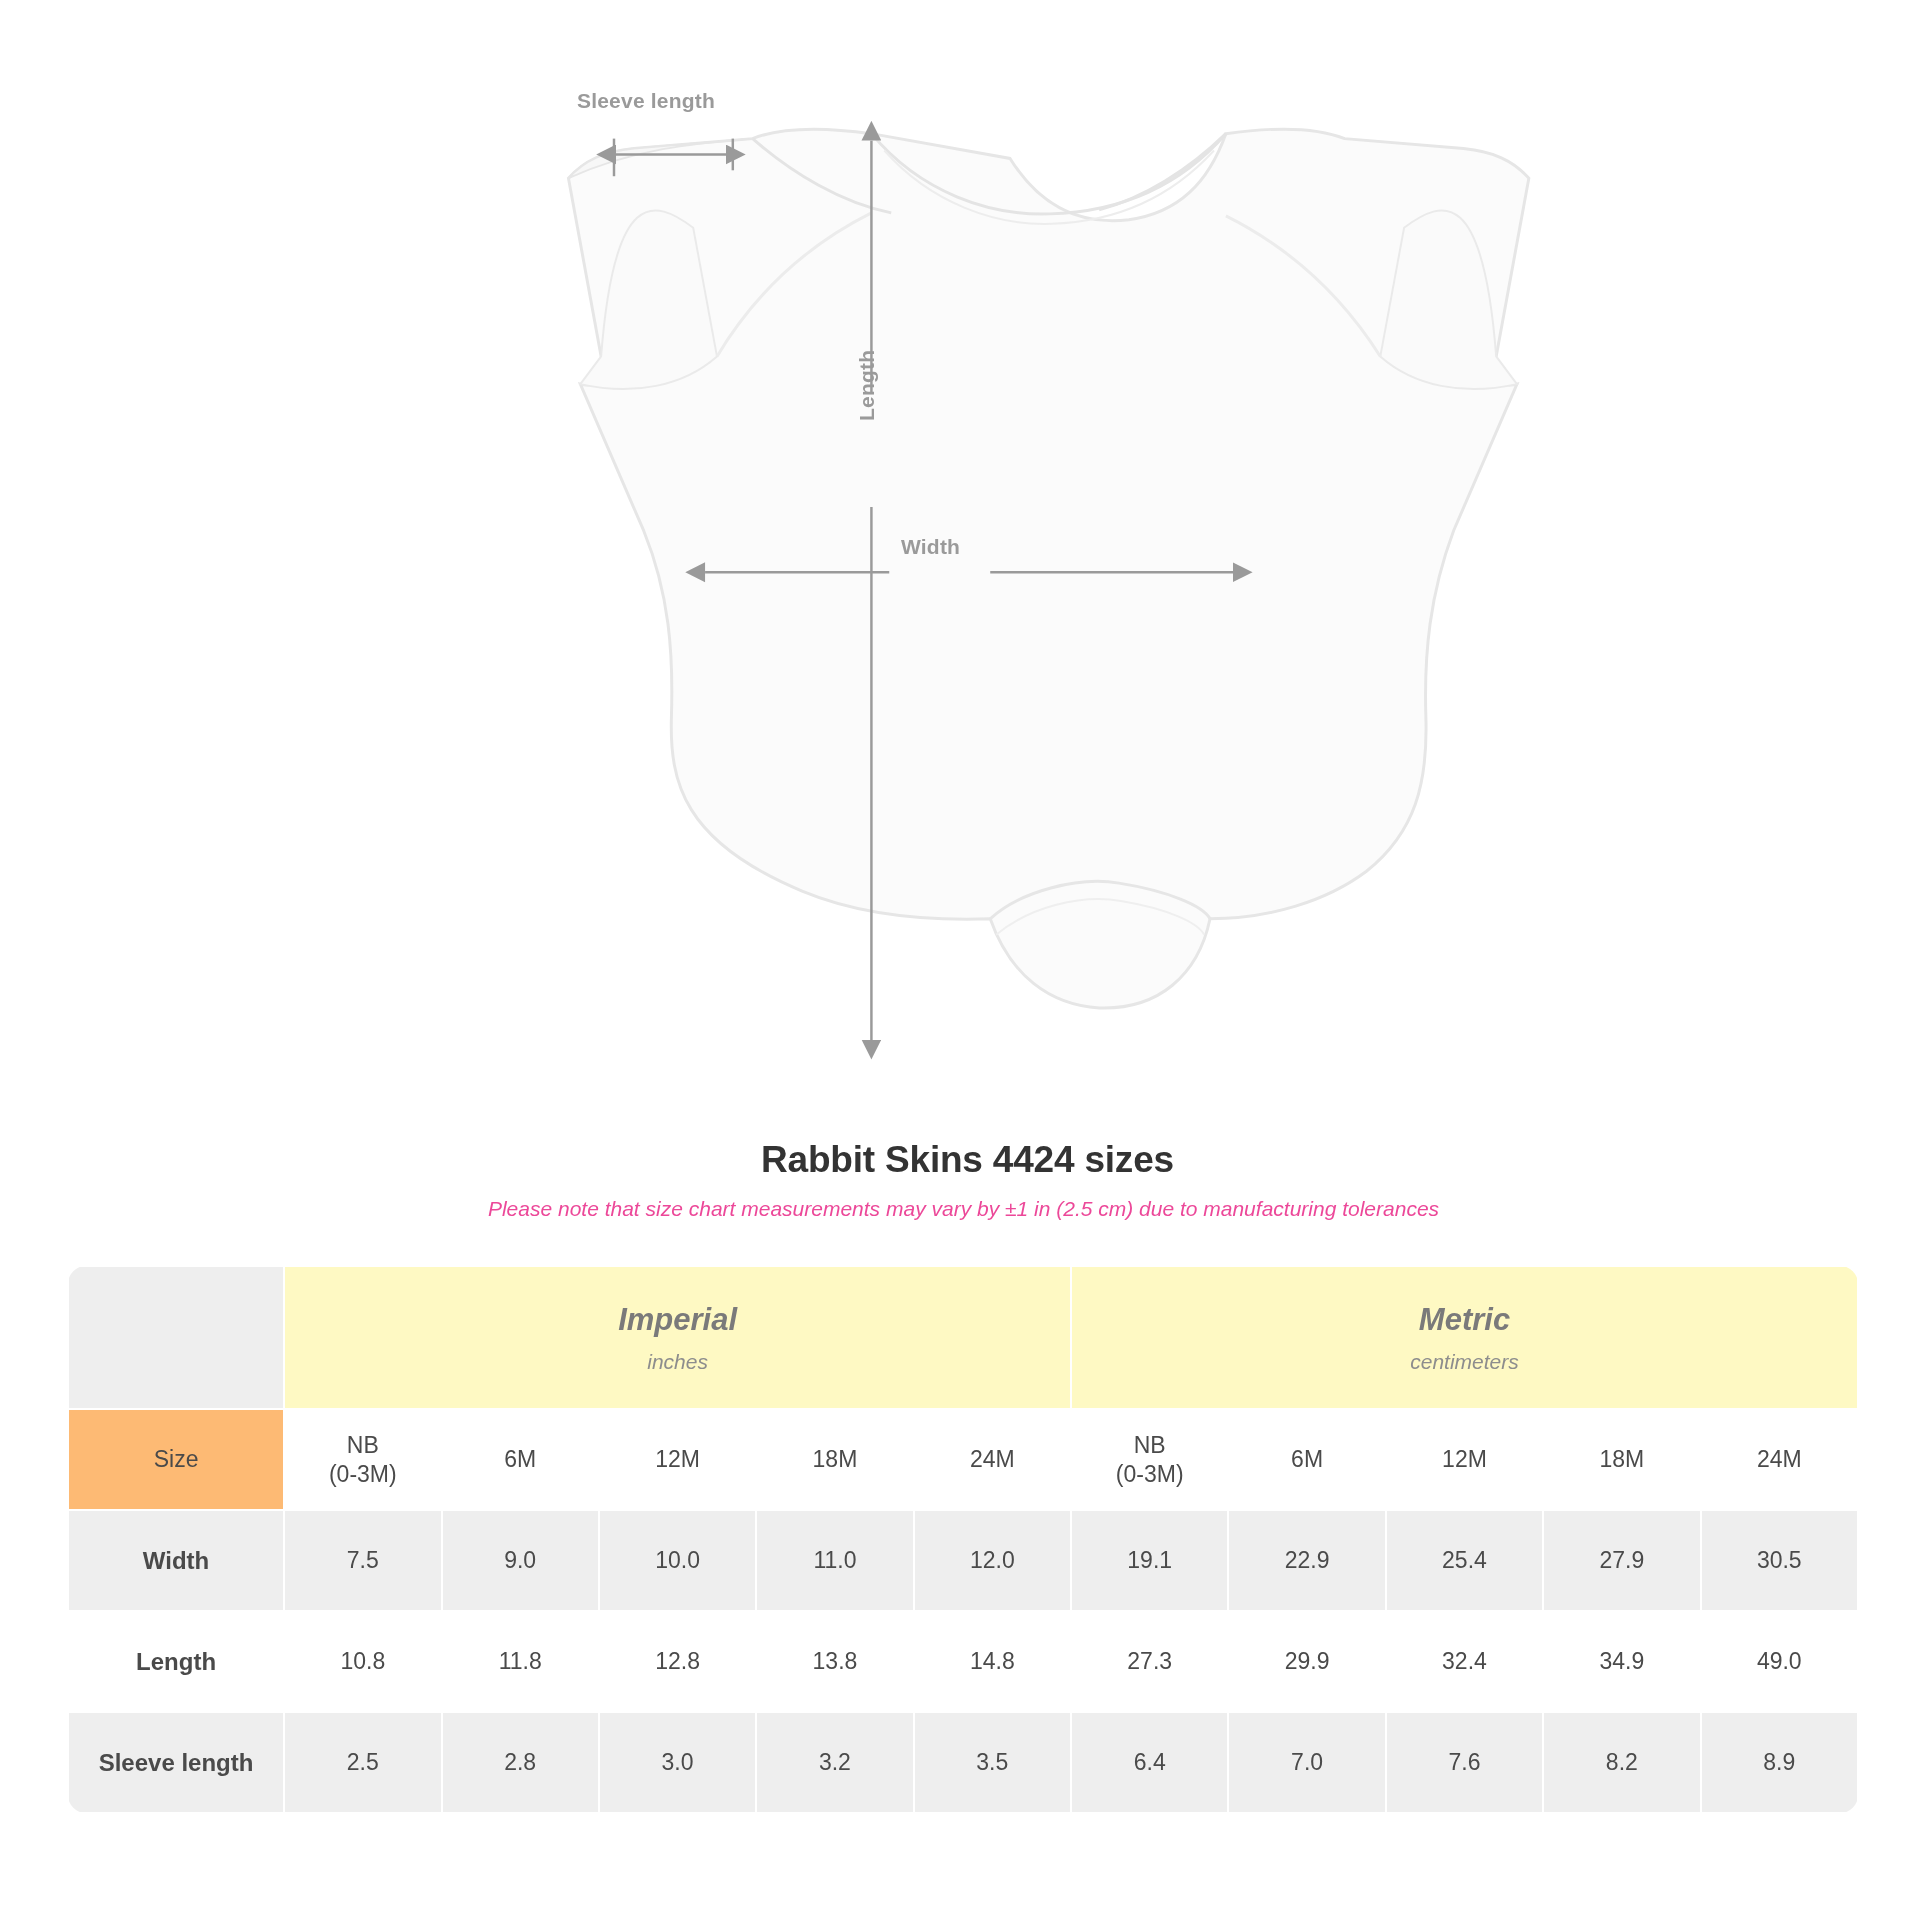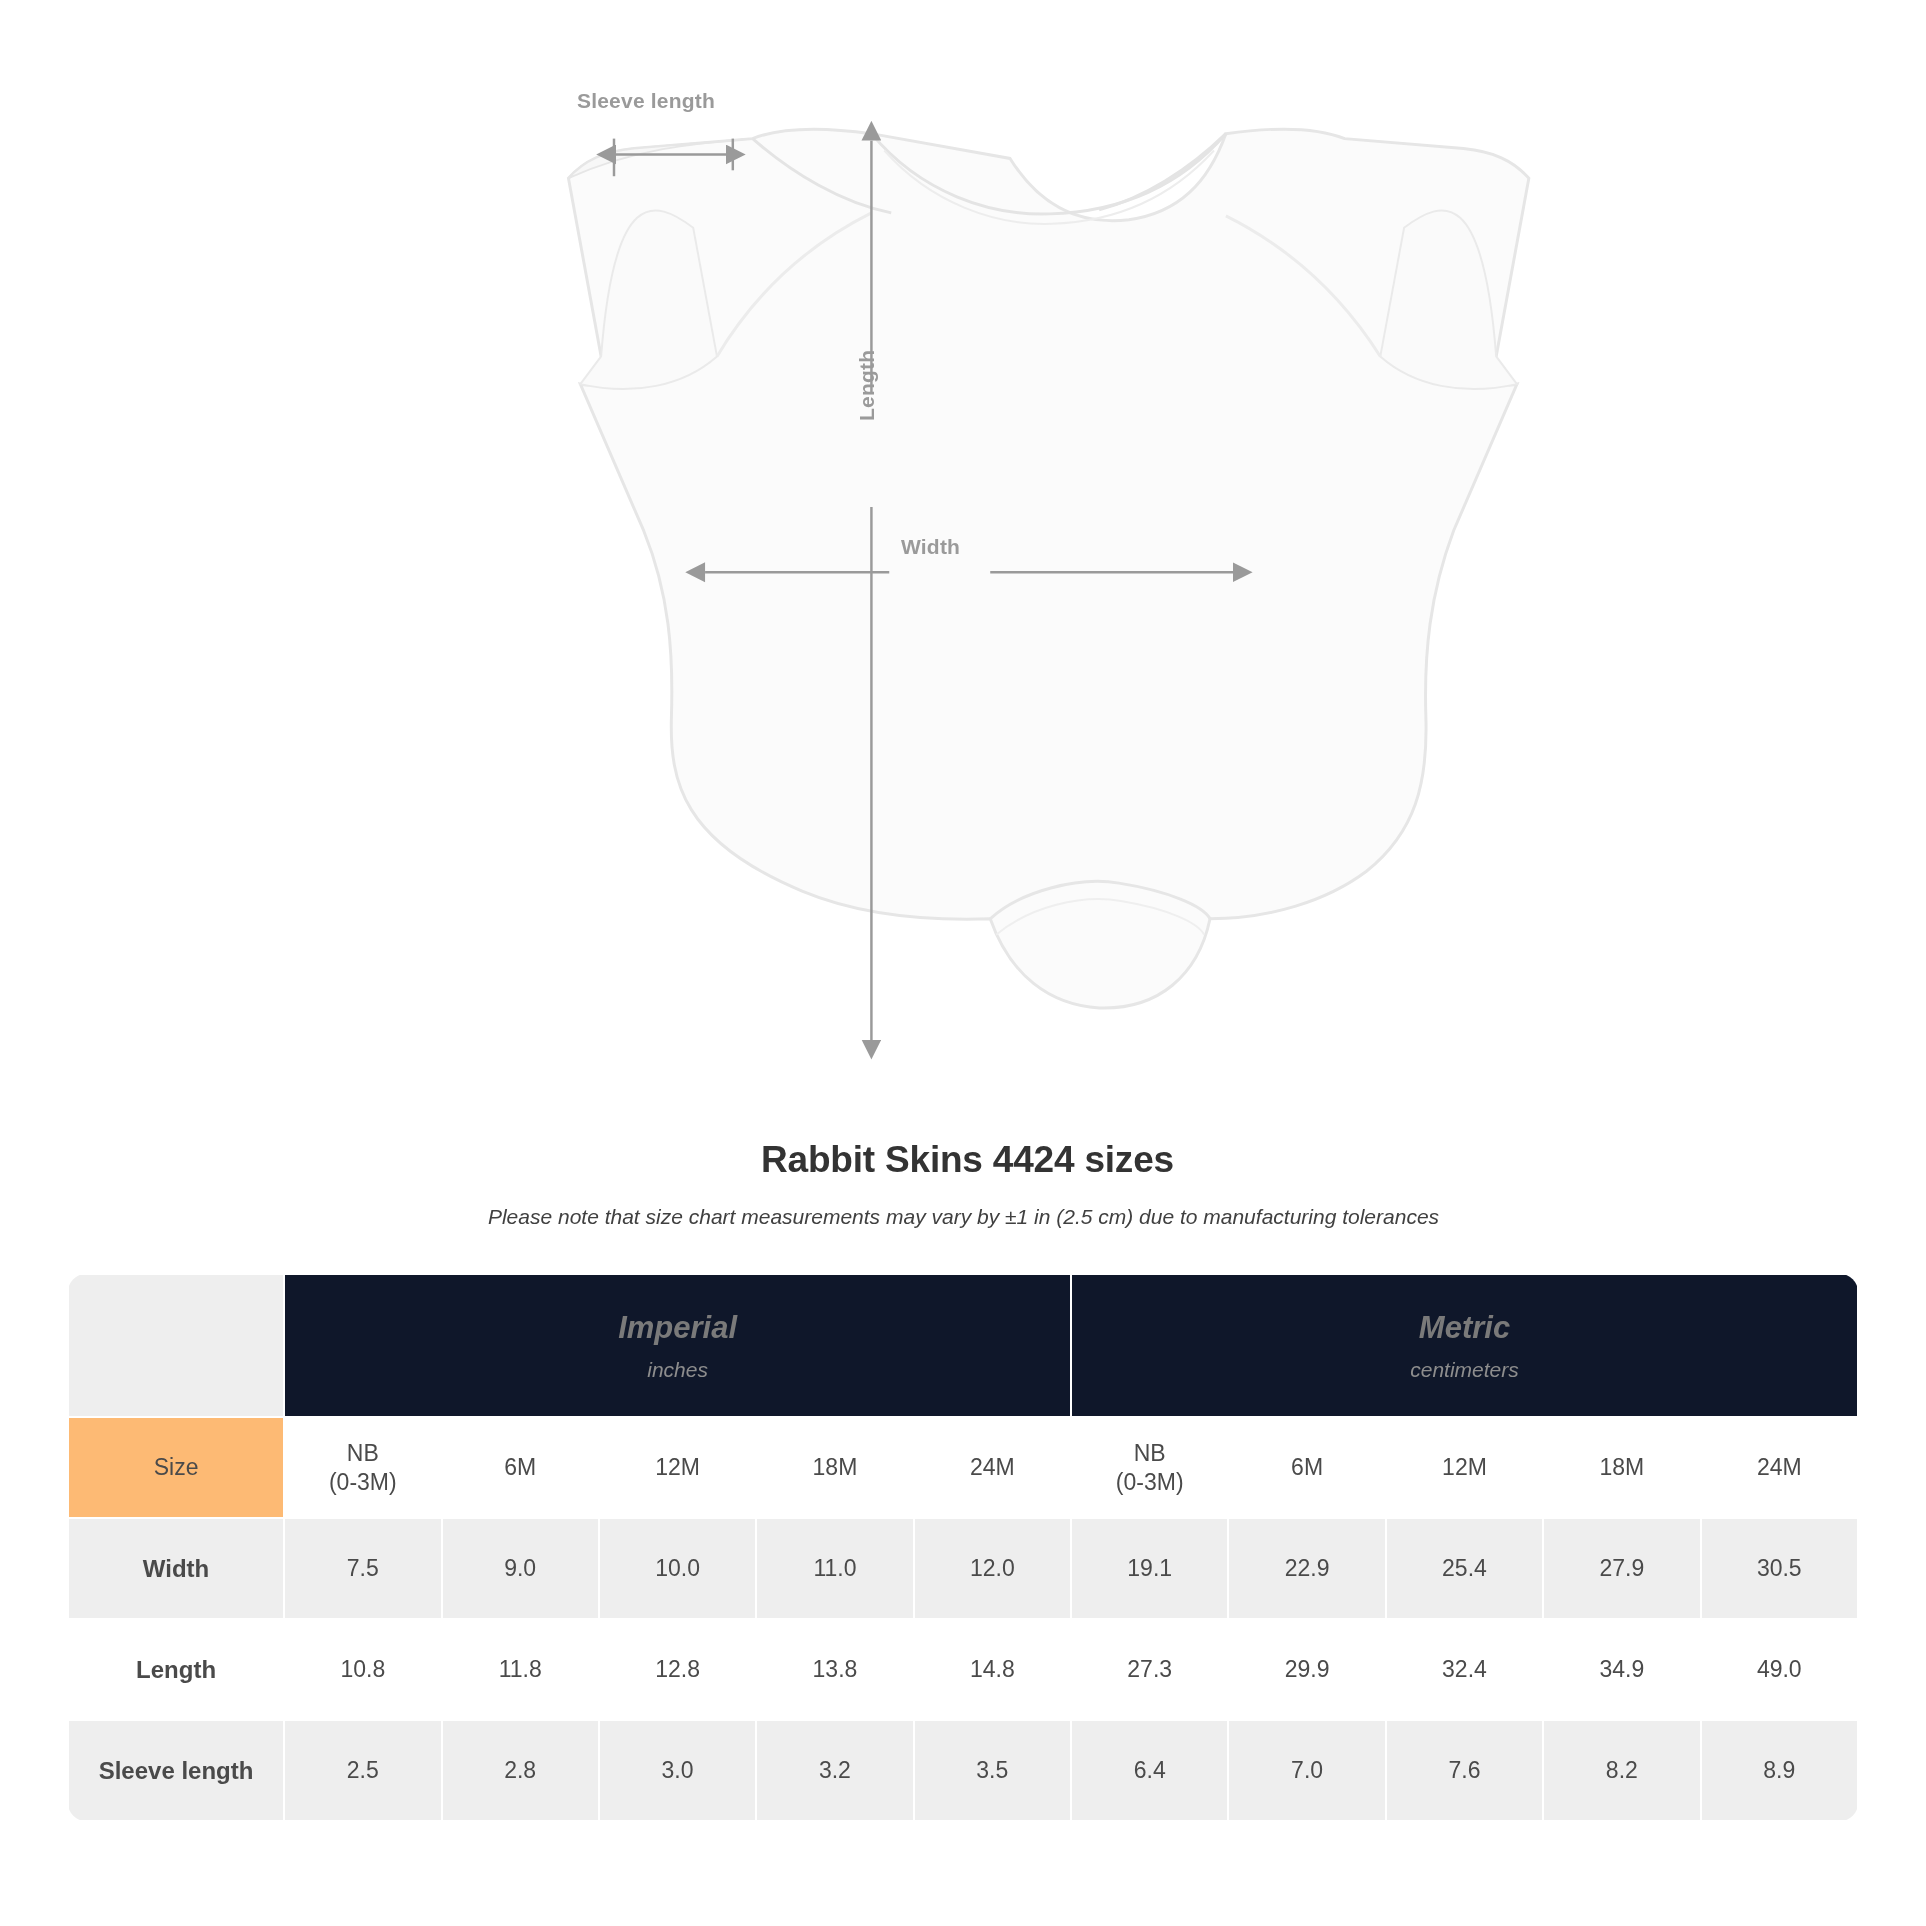--- a/index.html
+++ b/index.html
@@ -64,43 +64,43 @@
     font-size: 37px;
     font-weight: bold;
     color: #333333;
     margin: 16px;
     letter-spacing: -0.2px;
     padding-left: 8px;
   }
   .chart-subtitle {
     font-size: 21px;
     font-style: italic;
-    color: #404040;
-    margin-top: 24px;
+    color: #ec4899;
+    margin-top: 16px;
   }
 
   
   .table-wrap {
     margin: 44px 67px 0 67px;
   }
   table.size-table {
     width: 1792px;
     border-collapse: collapse;
     table-layout: fixed;
   }
   table.size-table td, table.size-table th {
     border: 2px solid #ffffff;
     text-align: center;
     vertical-align: middle;
     font-size: 23px;
     color: #4a4a4a;
     font-weight: normal;
   }
   .unit-head {
-    background: #0f172a;
+    background: #fef9c3;
     height: 141px;
     padding: 0;
   }
   .unit-head.blank {
     background: #eeeeee;
   }
   .unit-title {
     font-size: 31px;
     font-weight: bold;
     font-style: italic;

